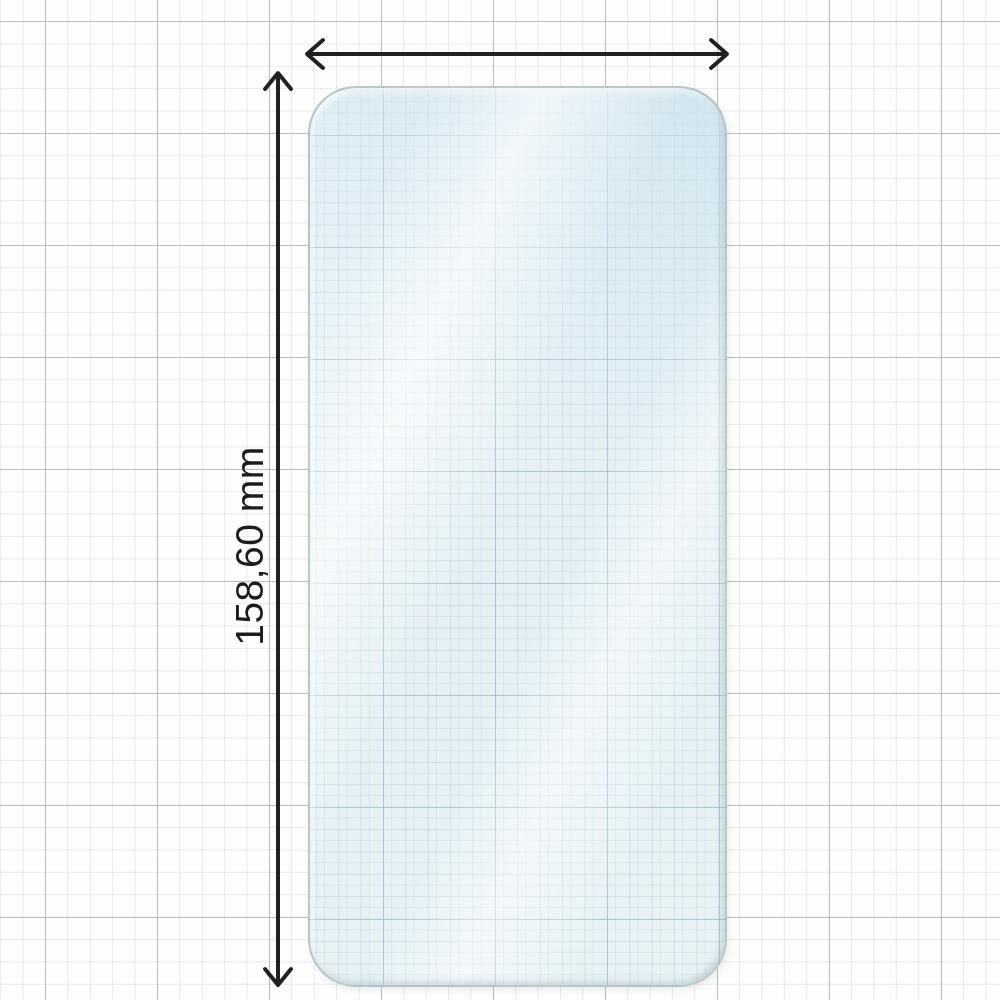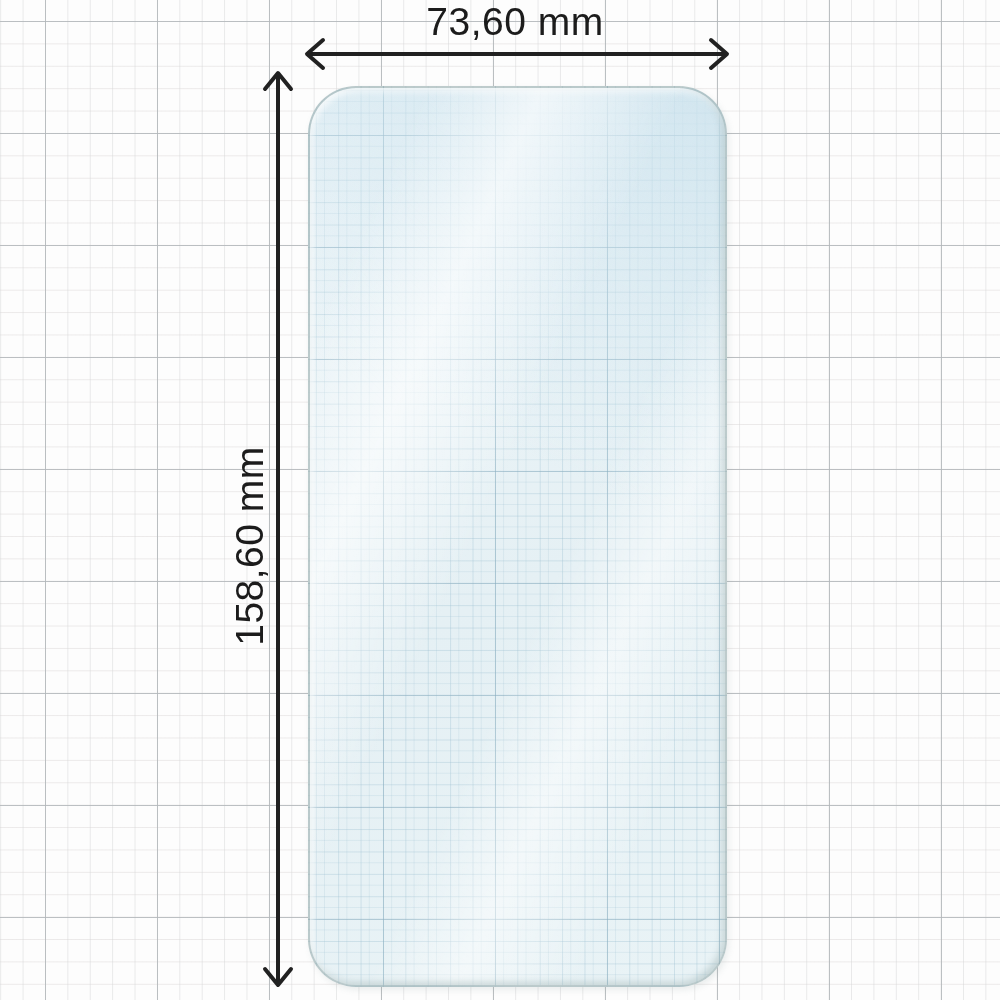--- a/index.html
+++ b/index.html
@@ -122,17 +122,16 @@
       <polyline points="711,40 727,54 711,68"></polyline>
     </g>
 
     <g>
       <line x1="278" y1="75" x2="278" y2="983"></line>
       <polyline points="265,89 278,73 291,89"></polyline>
       <polyline points="265,969 278,985 291,969"></polyline>
     </g>
   </svg>
 
-  <div class="dim-label top">73,60 mm</div>
 
   <div class="dim-label left">158,60 mm</div>
 
 </div>
 
 </body></html>

